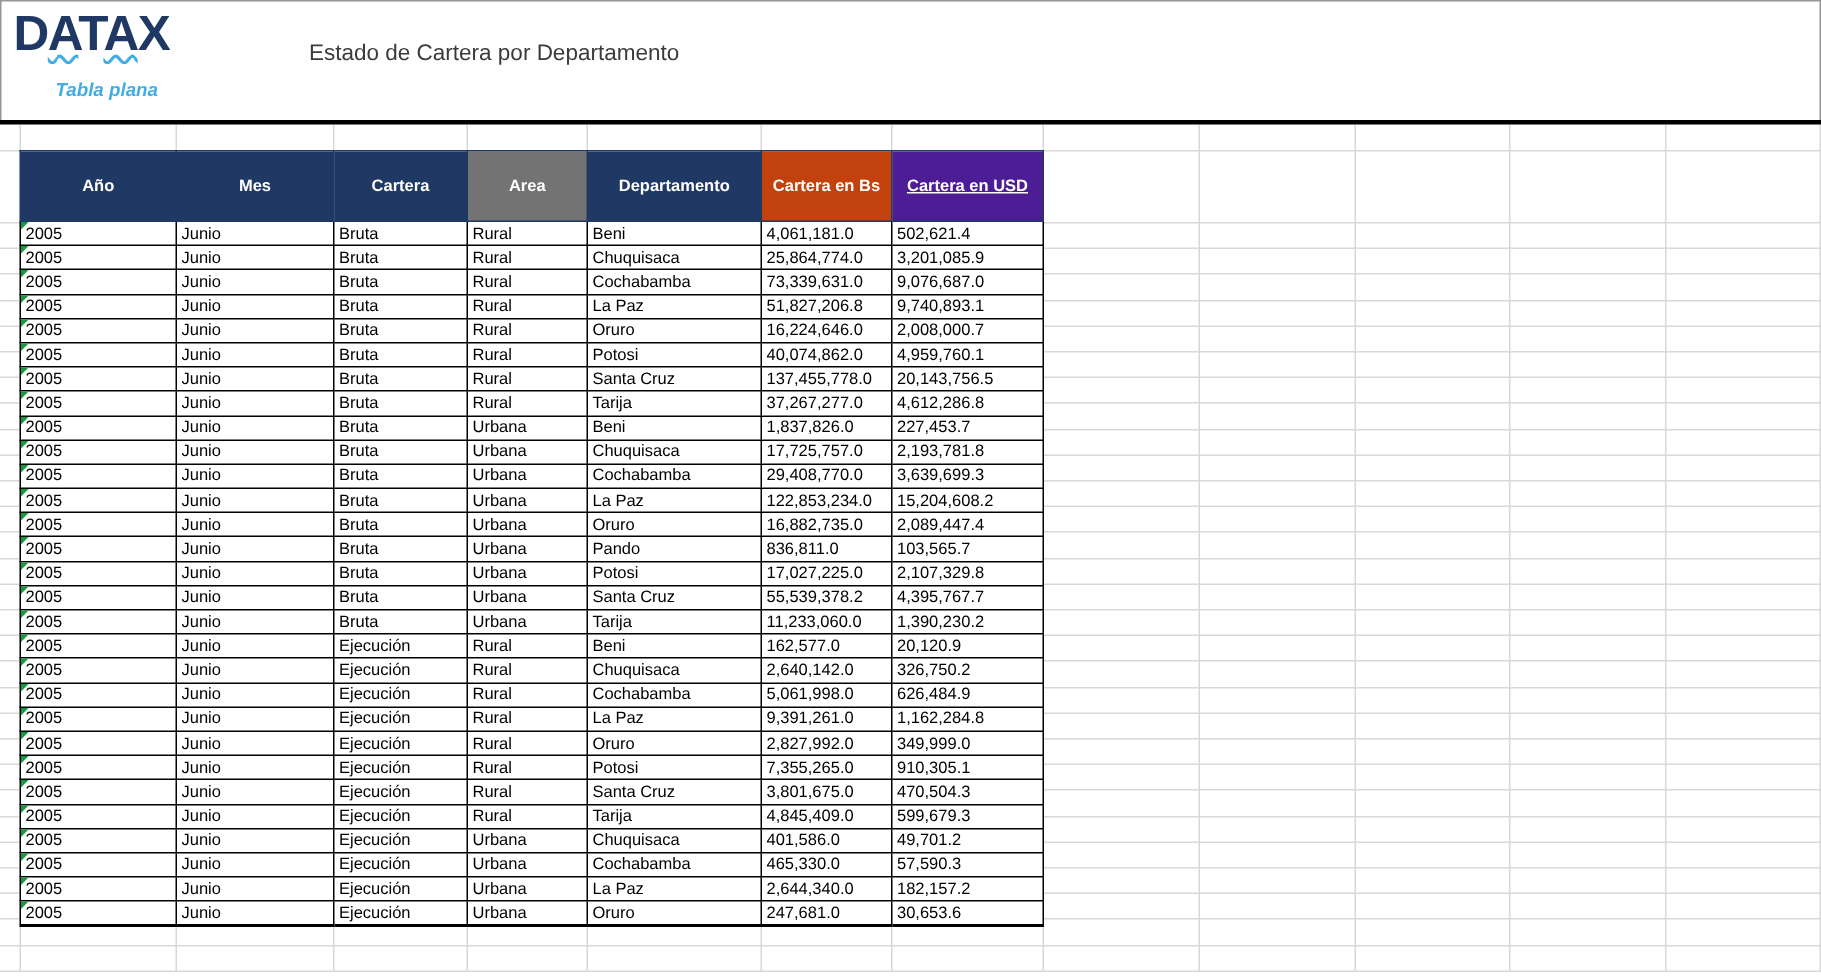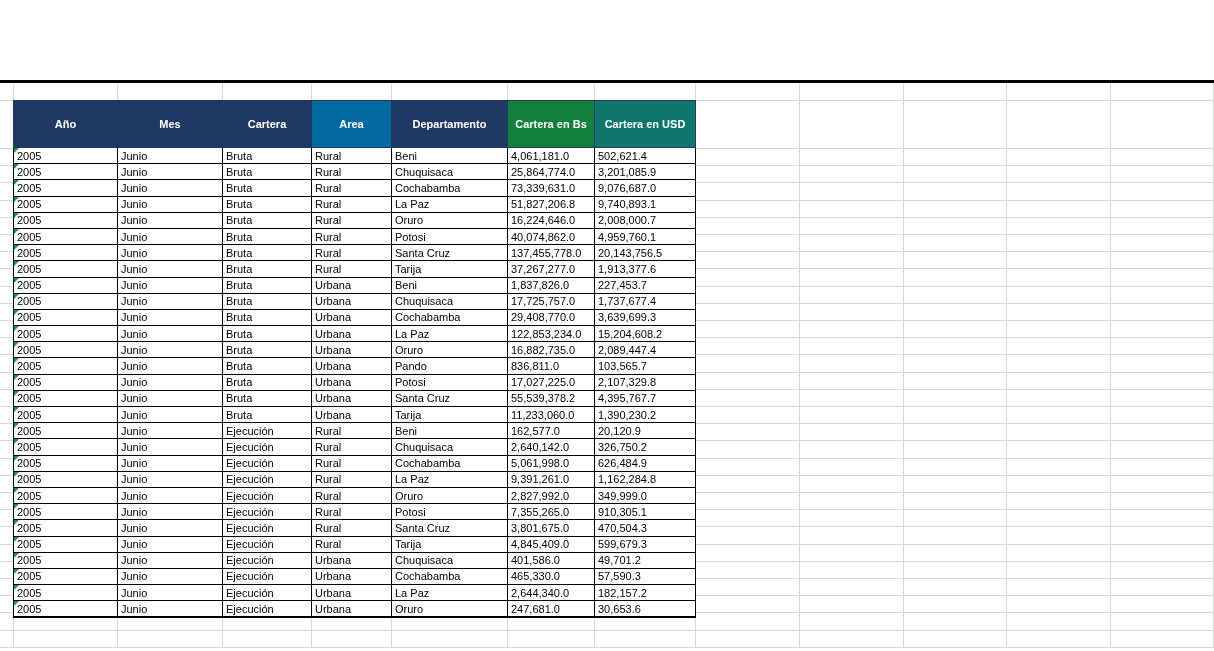--- a/index.html
+++ b/index.html
@@ -86,42 +86,47 @@
       <div class="gl-h" style="top: 443.4px; left: 0px; width: 1214px; background: rgb(216, 216, 216);"></div>
       <div class="gl-h" style="top: 460.6px; left: 0px; width: 1214px; background: rgb(216, 216, 216);"></div>
       <div class="gl-h" style="top: 477.8px; left: 0px; width: 1214px; background: rgb(216, 216, 216);"></div>
       <div class="gl-h" style="top: 495px; left: 0px; width: 1214px; background: rgb(216, 216, 216);"></div>
       <div class="gl-h" style="top: 512.2px; left: 0px; width: 1214px; background: rgb(216, 216, 216);"></div>
       <div class="gl-h" style="top: 529.4px; left: 0px; width: 1214px; background: rgb(216, 216, 216);"></div>
       <div class="gl-h" style="top: 546.6px; left: 0px; width: 1214px; background: rgb(216, 216, 216);"></div>
       <div class="gl-h" style="top: 563.8px; left: 0px; width: 1214px; background: rgb(216, 216, 216);"></div>
     </div>
 
+  <div class="topband">
+    <div class="logo-text" style="color: rgb(31, 56, 100);"><span>D</span><span class="wavy">A</span><span>T</span><span class="wavy">A</span><span>X</span></div>
+    <div class="logo-sub" style="color: rgb(65, 173, 226);">Tabla plana</div>
+    <div class="title">Estado de Cartera por Departamento</div>
+  </div>
 
   <div class="black-rule"></div>
 
   <table class="flat">
     <colgroup>
       <col class="c0">
         <col class="c1">
         <col class="c2">
         <col class="c3">
       <col class="c4">
         <col class="c5">
         <col class="c6">
     </colgroup>
     <thead>
       <tr>
         <th style="background: rgb(32, 56, 100); border-color: rgb(32, 56, 100);">Año</th>
         <th style="background: rgb(32, 56, 100); border-color: rgb(32, 56, 100);">Mes</th>
         <th style="background: rgb(32, 56, 100); border-color: rgb(32, 56, 100);">Cartera</th>
-        <th style="background: #0369a1; border-color: rgb(32, 56, 100);">Area</th>
+        <th style="background: #737373; border-color: rgb(32, 56, 100);">Area</th>
         <th style="background: rgb(32, 56, 100); border-color: rgb(32, 56, 100);">Departamento</th>
-        <th style="background: #15803d; border-color: rgb(32, 56, 100);">Cartera en Bs</th>
-        <th style="background: #0f766e; border-color: rgb(32, 56, 100);">Cartera en USD</th>
+        <th style="background: #c2410c; border-color: rgb(32, 56, 100);">Cartera en Bs</th>
+        <th style="background: #4c1d95; border-color: rgb(32, 56, 100); text-decoration: underline;">Cartera en USD</th>
       </tr>
     </thead>
     <tbody>
         <tr>
           <td class="txt year">2005<span class="err-corner" style="border-top-color: rgb(15, 157, 63);"></span></td>
           <td class="txt">Junio</td>
           <td class="txt">Bruta</td>
           <td class="txt">Rural</td>
           <td class="txt">Beni</td>
           <td class="num">4,061,181.0</td>
@@ -181,39 +186,39 @@
           <td class="num">137,455,778.0</td>
           <td class="num">20,143,756.5</td>
         </tr>
         <tr>
           <td class="txt year">2005<span class="err-corner" style="border-top-color: rgb(15, 157, 63);"></span></td>
           <td class="txt">Junio</td>
           <td class="txt">Bruta</td>
           <td class="txt">Rural</td>
           <td class="txt">Tarija</td>
           <td class="num">37,267,277.0</td>
-          <td class="num">1,913,377.6</td>
+          <td class="num">4,612,286.8</td>
         </tr>
         <tr>
           <td class="txt year">2005<span class="err-corner" style="border-top-color: rgb(15, 157, 63);"></span></td>
           <td class="txt">Junio</td>
           <td class="txt">Bruta</td>
           <td class="txt">Urbana</td>
           <td class="txt">Beni</td>
           <td class="num">1,837,826.0</td>
           <td class="num">227,453.7</td>
         </tr>
         <tr>
           <td class="txt year">2005<span class="err-corner" style="border-top-color: rgb(15, 157, 63);"></span></td>
           <td class="txt">Junio</td>
           <td class="txt">Bruta</td>
           <td class="txt">Urbana</td>
           <td class="txt">Chuquisaca</td>
           <td class="num">17,725,757.0</td>
-          <td class="num">1,737,677.4</td>
+          <td class="num">2,193,781.8</td>
         </tr>
         <tr>
           <td class="txt year">2005<span class="err-corner" style="border-top-color: rgb(15, 157, 63);"></span></td>
           <td class="txt">Junio</td>
           <td class="txt">Bruta</td>
           <td class="txt">Urbana</td>
           <td class="txt">Cochabamba</td>
           <td class="num">29,408,770.0</td>
           <td class="num">3,639,699.3</td>
         </tr>

